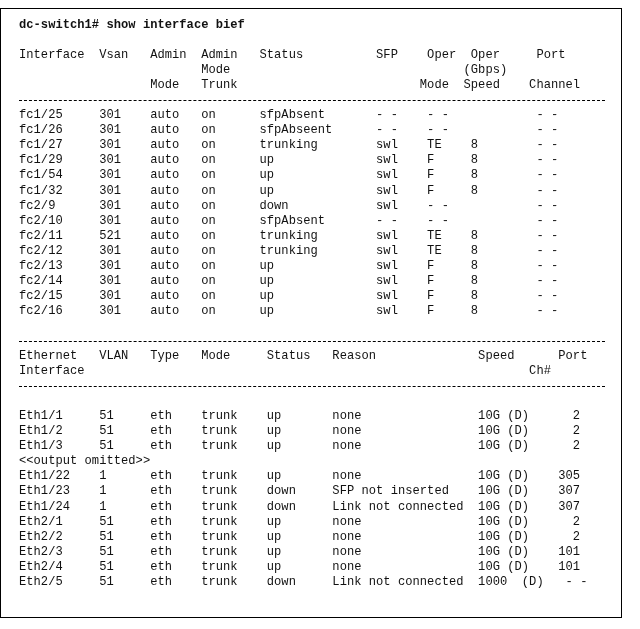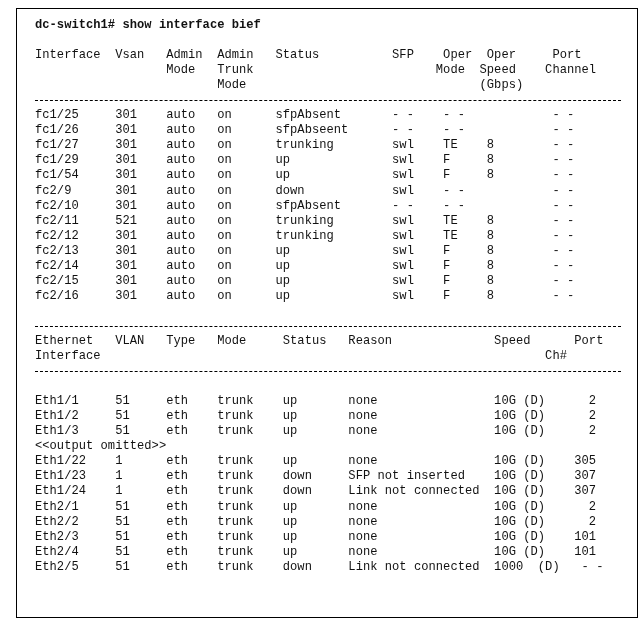--- a/index.html
+++ b/index.html
@@ -11,21 +11,21 @@
   body {
     width: 640px;
     height: 629px;
     overflow: hidden;
     font-family: "Liberation Mono", "DejaVu Sans Mono", monospace;
   }
 
   
   #terminal-frame {
     position: absolute;
-    left: 16px;
+    left: 0;
     top: 8px;
     width: 622px;
     height: 610px;
     box-sizing: border-box;
     border: 1.5px solid #000000;
     background: #ffffff;
     overflow: hidden;
   }
 
   #terminal-body {
@@ -64,30 +64,31 @@
 <body>
 
 <div id="terminal-frame">
   <div id="terminal-body">
 
     <span class="term-line prompt-line">dc-switch1# show interface bief</span>
 
     <span class="term-line blank">&nbsp;</span>
 
     <span class="term-line">Interface  Vsan   Admin  Admin   Status          SFP    Oper  Oper     Port</span>
+    <span class="term-line">                         Mode                                (Gbps)</span>
     <span class="term-line">                  Mode   Trunk                         Mode  Speed    Channel</span>
-    <span class="term-line">                         Mode                                (Gbps)</span>
 
     <span class="term-line rule-line"><span class="rule-dashes"></span></span>
 
     <span class="term-line">fc1/25     301    auto   on      sfpAbsent       - -    - -            - -</span>
     <span class="term-line">fc1/26     301    auto   on      sfpAbseent      - -    - -            - -</span>
     <span class="term-line">fc1/27     301    auto   on      trunking        swl    TE    8        - -</span>
     <span class="term-line">fc1/29     301    auto   on      up              swl    F     8        - -</span>
     <span class="term-line">fc1/54     301    auto   on      up              swl    F     8        - -</span>
+    <span class="term-line">fc1/32     301    auto   on      up              swl    F     8        - -</span>
     <span class="term-line">fc2/9      301    auto   on      down            swl    - -            - -</span>
     <span class="term-line">fc2/10     301    auto   on      sfpAbsent       - -    - -            - -</span>
     <span class="term-line">fc2/11     521    auto   on      trunking        swl    TE    8        - -</span>
     <span class="term-line">fc2/12     301    auto   on      trunking        swl    TE    8        - -</span>
     <span class="term-line">fc2/13     301    auto   on      up              swl    F     8        - -</span>
     <span class="term-line">fc2/14     301    auto   on      up              swl    F     8        - -</span>
     <span class="term-line">fc2/15     301    auto   on      up              swl    F     8        - -</span>
     <span class="term-line">fc2/16     301    auto   on      up              swl    F     8        - -</span>
 
     <span class="term-line blank">&nbsp;</span>

